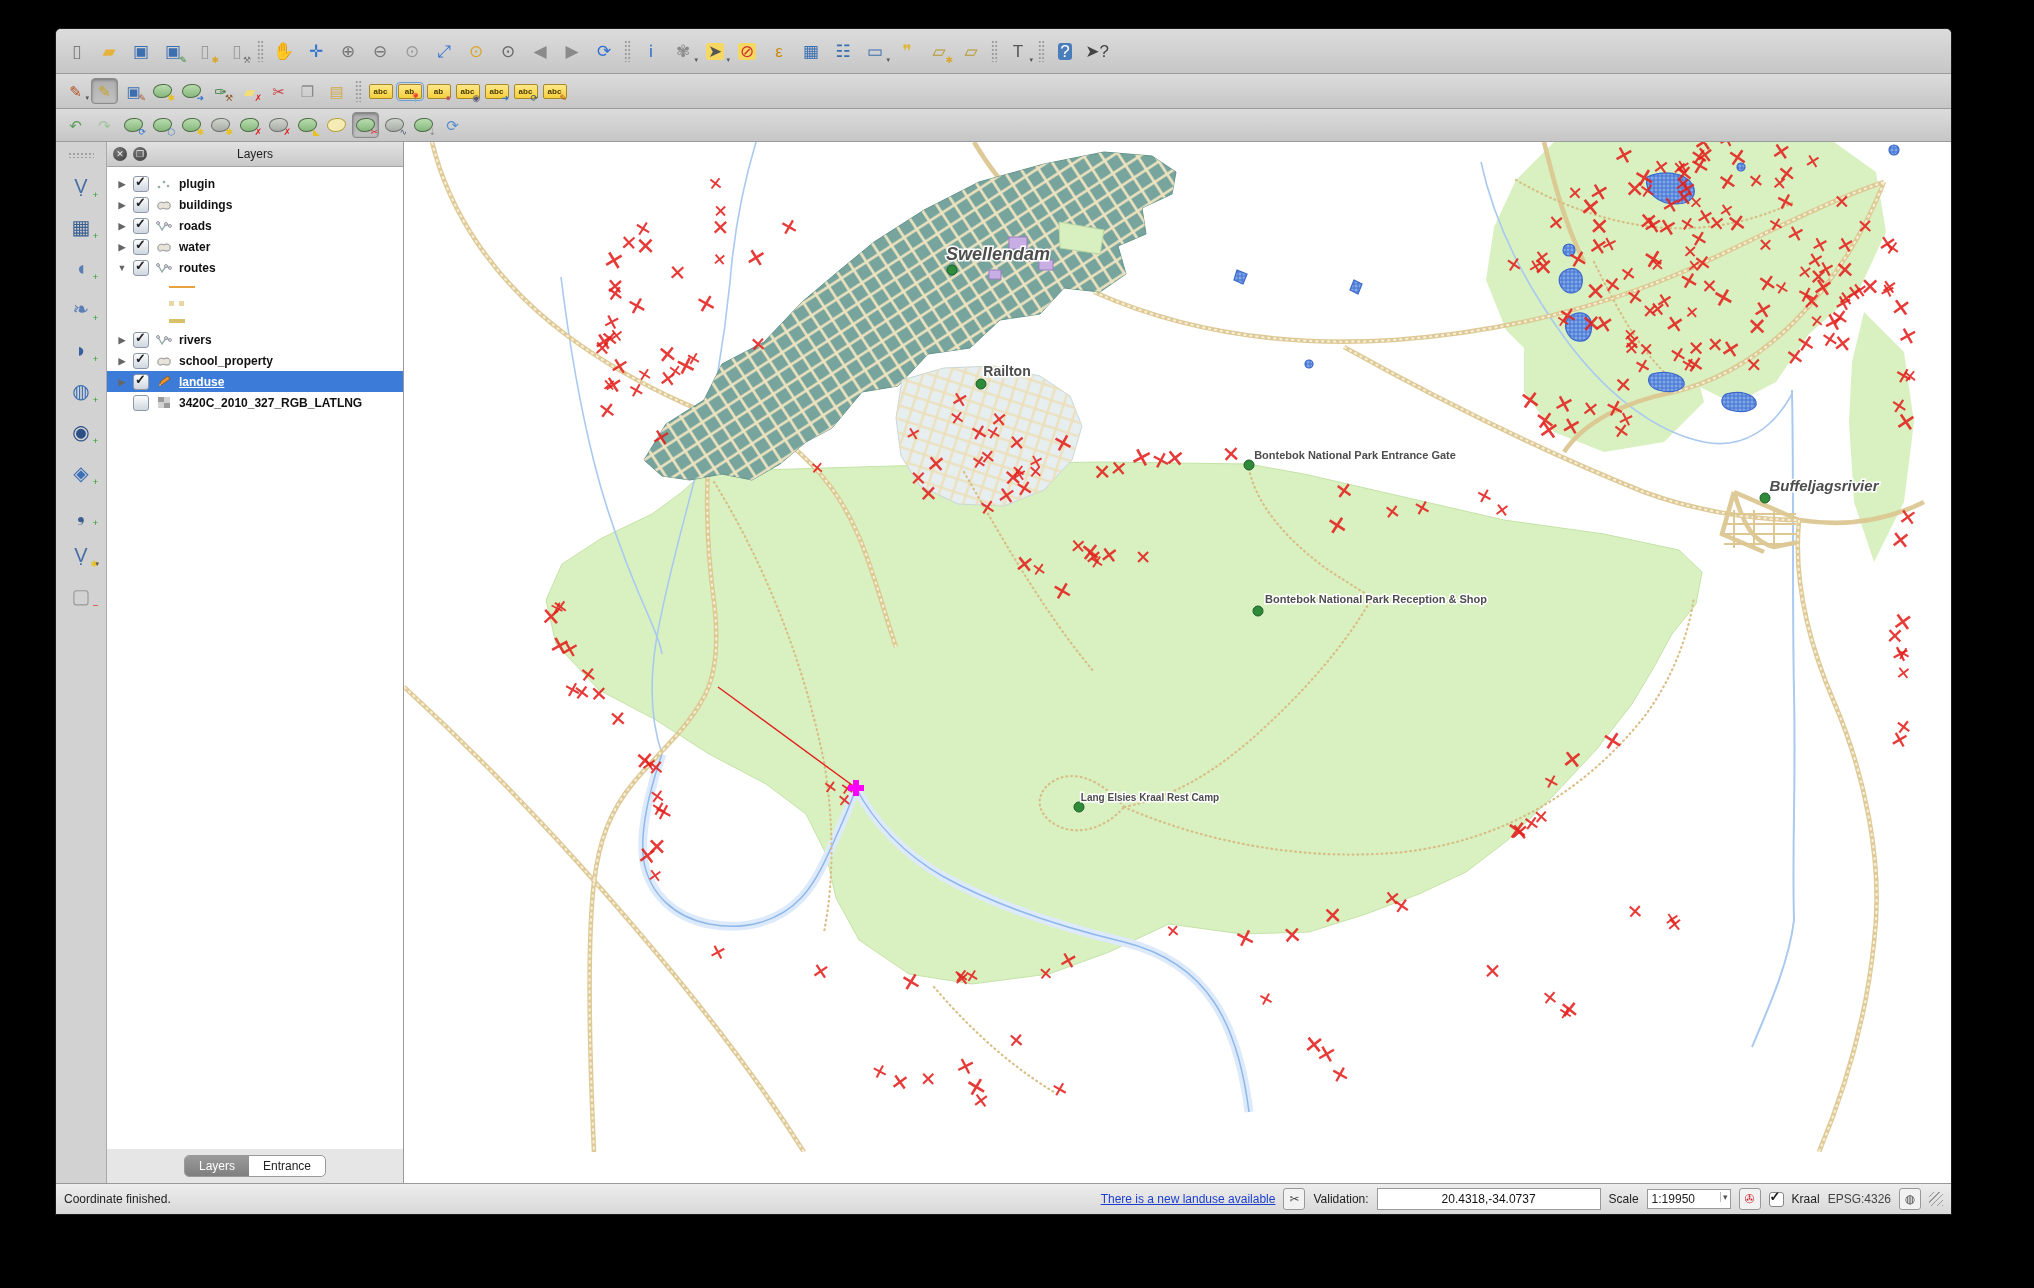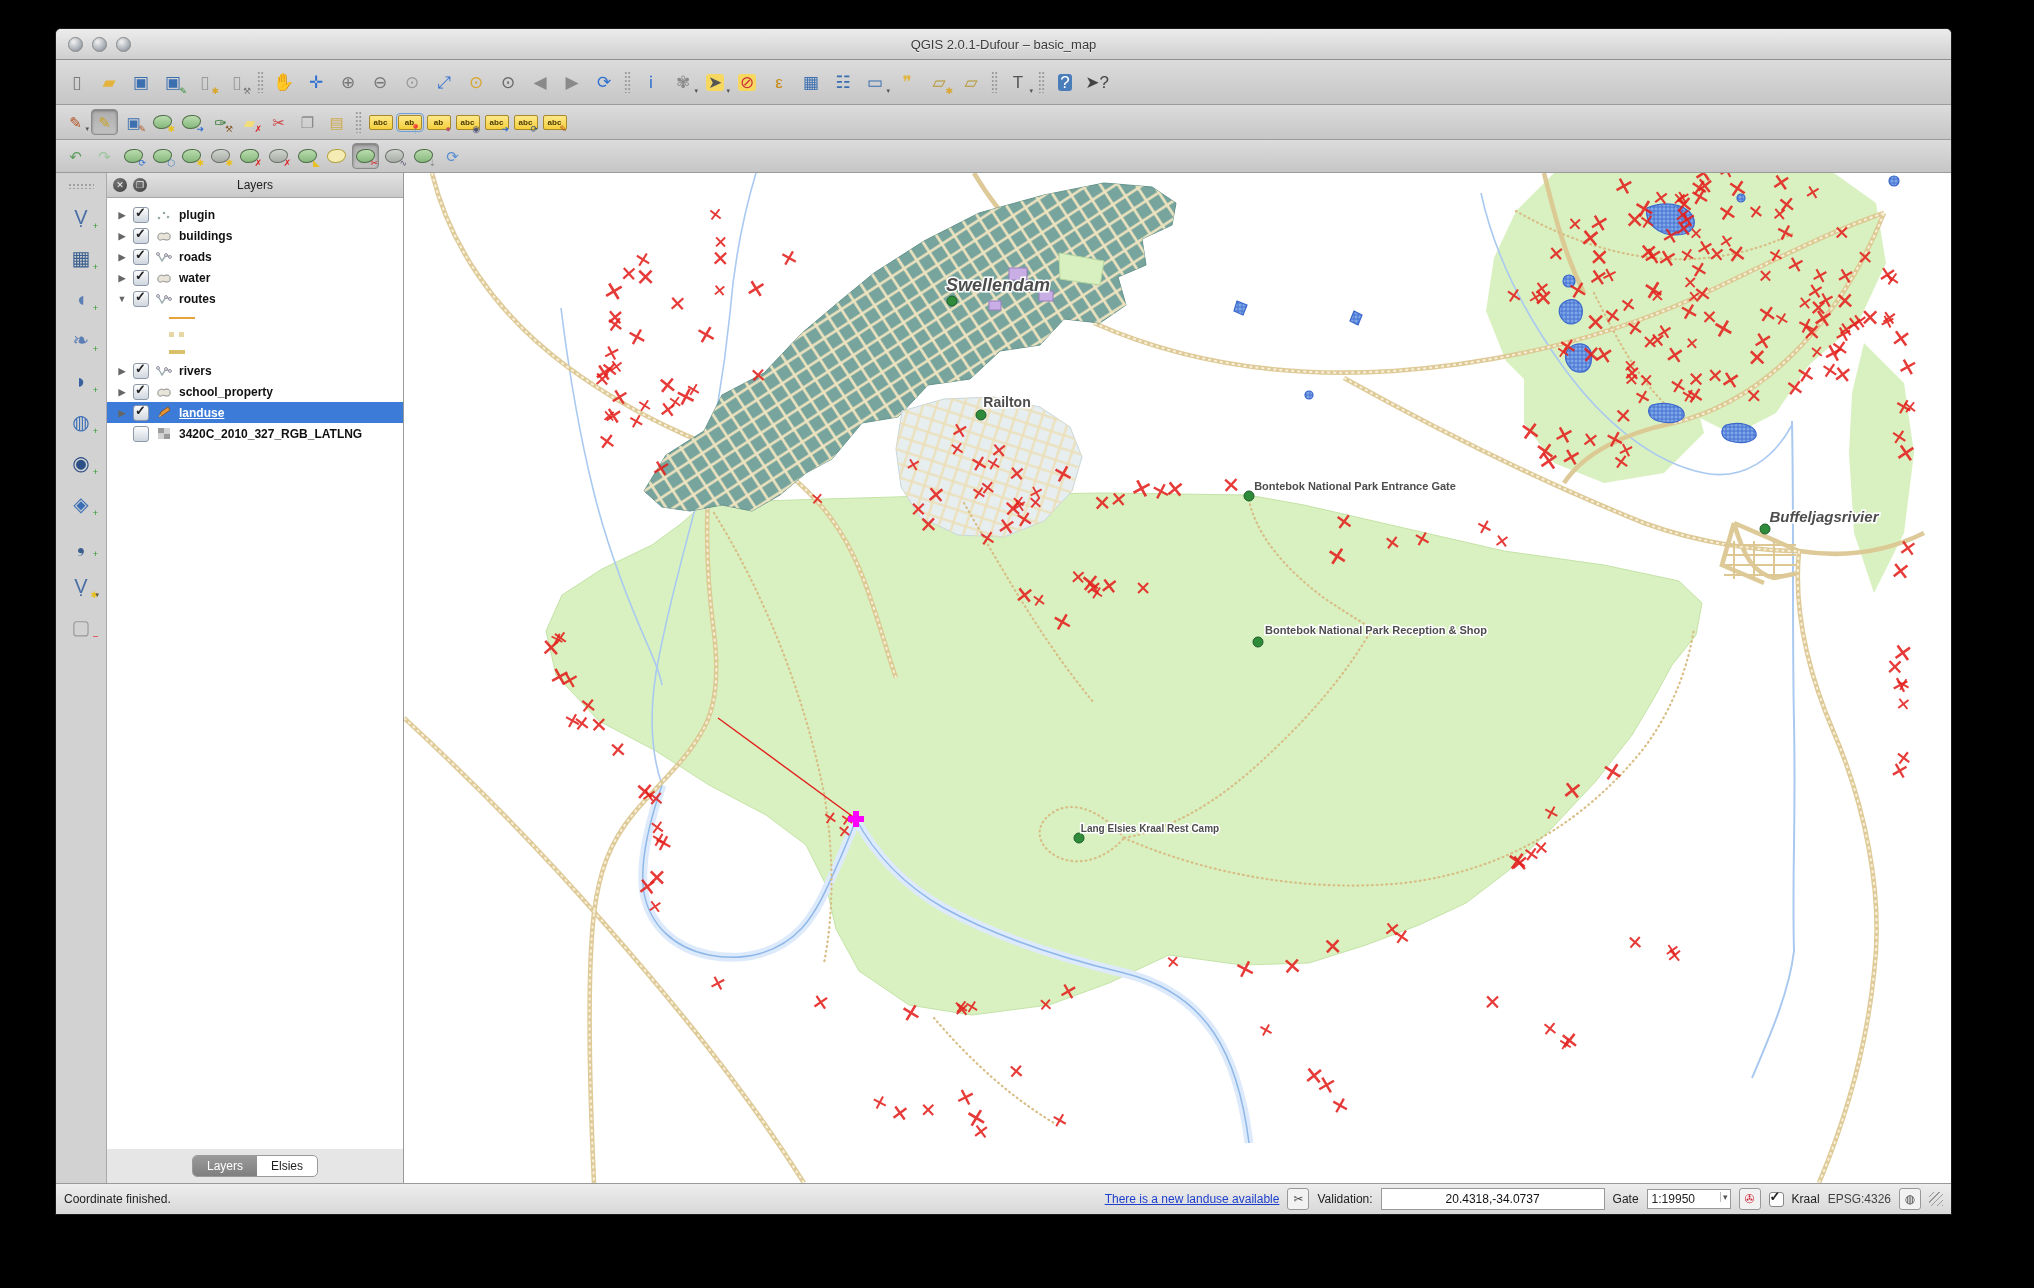--- a/index.html
+++ b/index.html
@@ -64,28 +64,20 @@
   .scombo::after{content:"▾";position:absolute;right:2px;top:2px;font-size:9px;color:#555;border-left:1px solid #bbb;padding-left:2px;}
   .scb{width:13px;height:13px;border:1px solid #888;border-radius:3px;background:#fff;position:relative;}
   .scb::after{content:"✓";position:absolute;left:0;top:-4px;font-size:13px;color:#222;font-weight:bold;}
   .epsg{color:#444;}
   .gripcorner{width:14px;height:14px;background:repeating-linear-gradient(135deg,transparent,transparent 3px,#9a9a9a 3px,#9a9a9a 4px);}
 </style>
 </head>
 <body>
 
 <div class="window">
-  <div class="titlebar">
-    <div class="tl-group">
-      <div class="tl"></div>
-      <div class="tl"></div>
-      <div class="tl"></div>
-    </div>
-    <div class="wtitle">QGIS 2.0.1-Dufour – basic_map</div>
-  </div>
 
   <div class="tbar" id="tb1">
       <button class="tbtn">
         <span class="glyph" style="color: rgb(122, 122, 122);">▯</span>
       </button>
       <button class="tbtn">
         <span class="glyph" style="color: rgb(228, 179, 60);">▰</span>
       </button>
       <button class="tbtn">
         <span class="glyph" style="color: rgb(60, 111, 176);">▣</span>
@@ -479,21 +471,21 @@
                 <rect x="7" y="1" width="6" height="5.5" fill="#d2d2d2"></rect>
                 <rect x="1" y="6.5" width="6" height="5.5" fill="#d2d2d2"></rect>
               </svg>
             </span>
             <span class="lab">3420C_2010_327_RGB_LATLNG</span>
           </div>
         </div>
       <div class="ptabs">
         <div class="seg" id="ptabs">
             <div class="on">Layers</div>
-            <div>Elsies</div>
+            <div>Entrance</div>
           </div>
       </div>
     </div>
 
     <div class="mapwrap">
       <svg id="mapsvg" width="1549" height="1010" viewBox="0 0 1549 1010" xmlns="http://www.w3.org/2000/svg">
         <defs>
           <pattern id="townGrid" width="15" height="15" patternUnits="userSpaceOnUse" patternTransform="rotate(-33)">
             <rect width="15" height="15" fill="none"></rect>
             <path d="M0,7.5 H15 M7.5,0 V15" stroke="#efe4c0" stroke-width="2.6"></path>
@@ -903,21 +895,21 @@
     </div>
   </div>
 
   <div class="status">
     <span>Coordinate finished.</span>
     <span class="spacer"></span>
     <span class="link">There is a new landuse available</span>
     <span class="sicon">✂</span>
     <span>Validation:</span>
     <input class="sinput" value="20.4318,-34.0737" style="">
-    <span>Gate</span>
+    <span>Scale</span>
     <div class="scombo">
         <span>1:19950</span>
       </div>
     <span class="sicon" style="color:#c23;">✇</span>
     <span class="scb"></span>
     <span>Kraal</span>
     <span class="epsg">EPSG:4326</span>
     <span class="sicon">◍</span>
     <div class="gripcorner"></div>
   </div>

